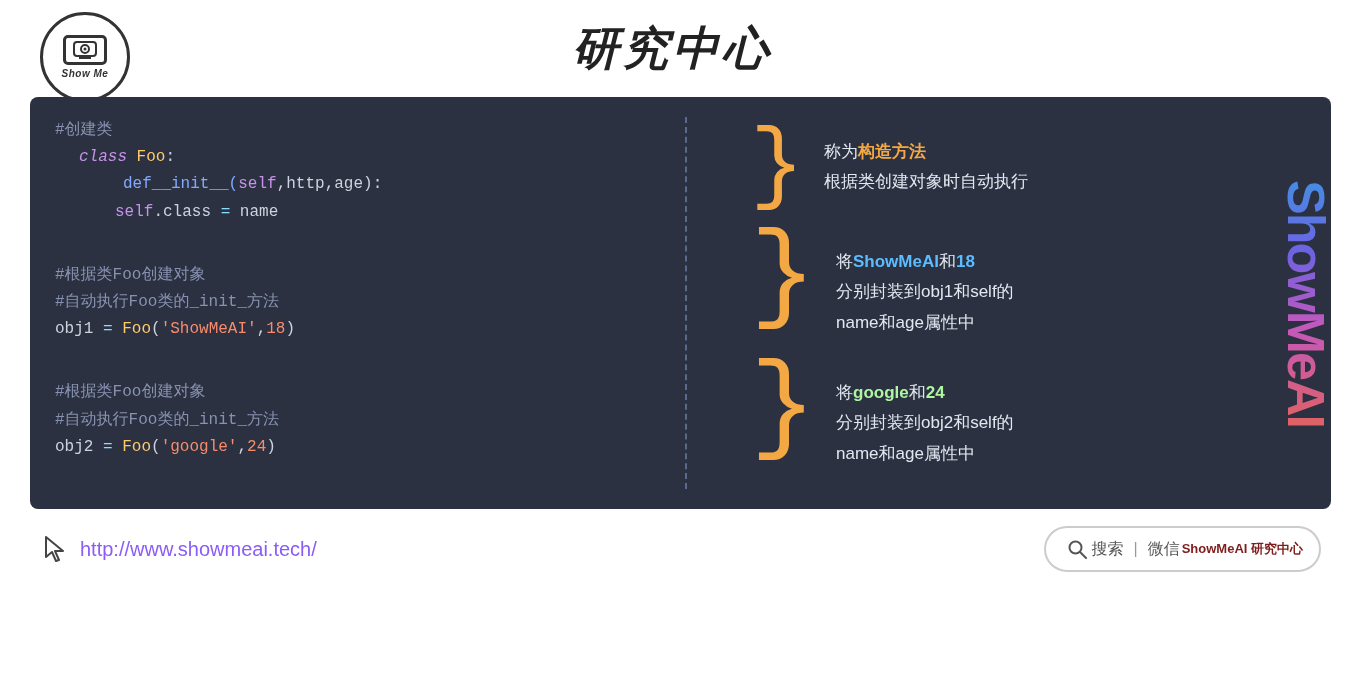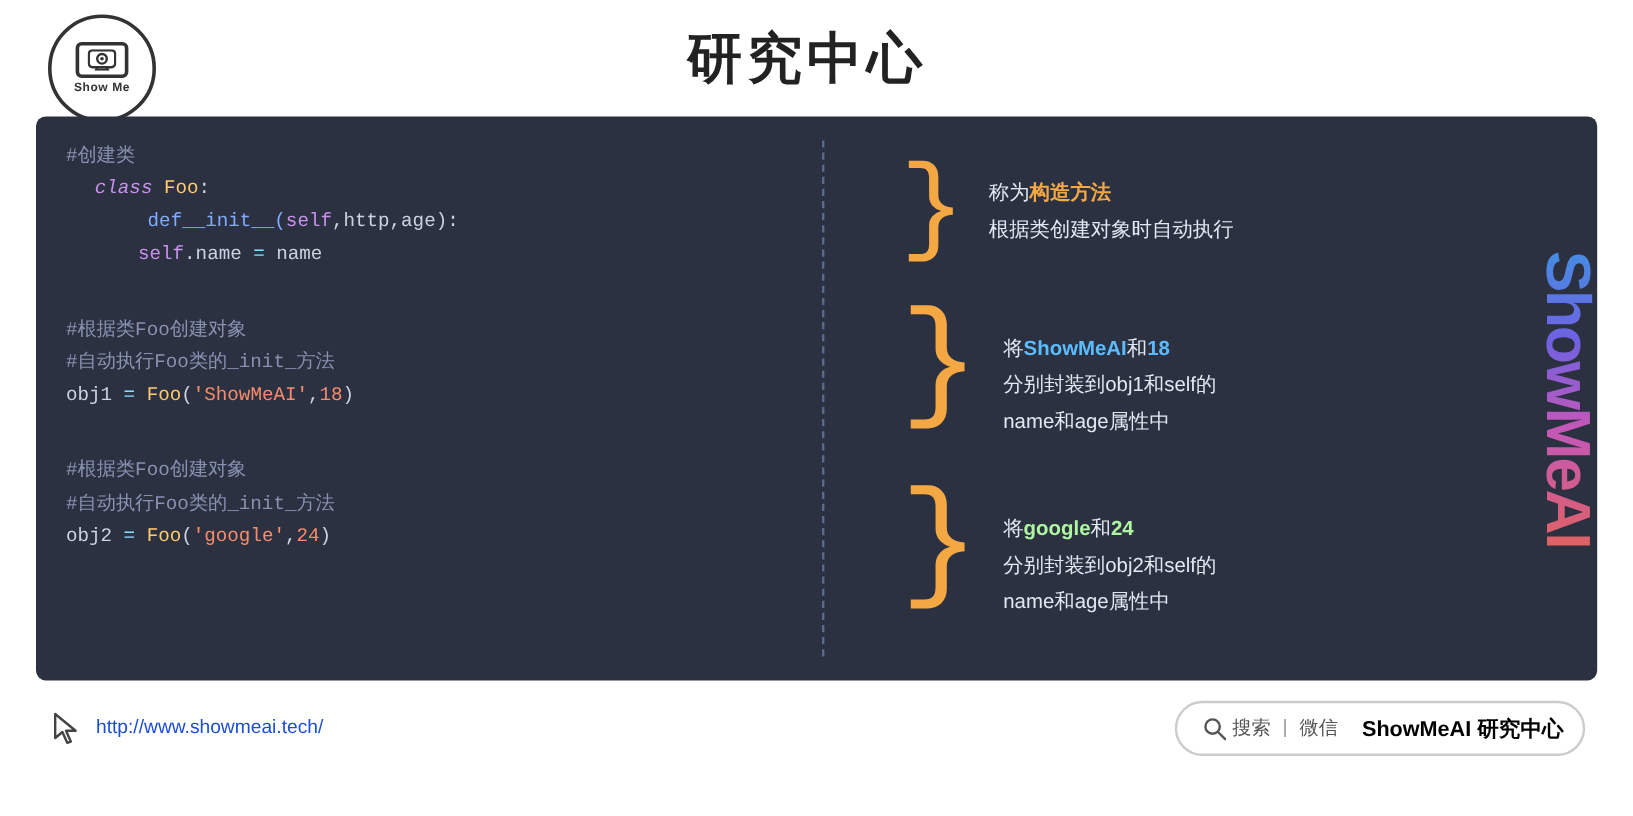--- a/index.html
+++ b/index.html
@@ -13,20 +13,21 @@
       position: relative;
     }
 
     
     .header {
       display: flex;
       align-items: center;
       justify-content: center;
       padding: 18px 56px 12px 40px;
       position: relative;
+      font-style: italic;
     }
 
     .logo-circle {
       position: absolute;
       left: 40px;
       top: 12px;
       width: 90px;
       height: 90px;
       border-radius: 50%;
       border: 3px solid #333;
@@ -70,21 +71,21 @@
       color: #222;
       letter-spacing: 4px;
     }
 
     
     .main-content {
       display: flex;
       margin: 5px 30px 0 30px;
       background: #2b3141;
       border-radius: 8px;
-      height: 470px;
+      height: 412px;
       overflow: hidden;
       position: relative;
     }
 
     
     .side-accent {
       position: absolute;
       right: 0;
       top: 0;
       bottom: 0;
@@ -256,21 +257,21 @@
 
     <div class="code-block">
       <span class="code-comment">#创建类</span><br>
       <span>
         <span class="code-keyword">class </span><span class="code-class-name">Foo</span><span class="code-normal">:</span>
       </span><br>
       <span class="code-indent1">
         <span class="code-func">def__init__(</span><span class="code-self">self</span><span class="code-normal">,http,age):</span>
       </span>
       <span class="code-indent2">
-        <span class="code-self">self</span><span class="code-normal">.name </span><span class="code-eq">= </span><span class="code-normal">name</span>
+        <span class="code-self">self</span><span class="code-normal">.class </span><span class="code-eq">= </span><span class="code-normal">name</span>
       </span>
     </div>
 
     <div class="code-block" style="margin-top: 20px;">
       <span class="code-comment">#根据类Foo创建对象</span><br>
       <span class="code-comment">#自动执行Foo类的_init_方法</span><br>
       <span>
         <span class="code-obj">obj1 </span><span class="code-eq">= </span><span class="code-class-name">Foo</span><span class="code-normal">(</span><span class="code-string-orange">'ShowMeAI'</span><span class="code-normal">,</span><span class="code-number">18</span><span class="code-normal">)</span>
       </span>
     </div>
@@ -323,27 +324,27 @@
 
 </div>
 
 <div class="footer">
   <div class="footer-left">
     <div class="footer-icon">
       <svg width="26" height="28" viewBox="0 0 26 28" fill="none">
         <path d="M4 2 L4 22 L10 17 L14 26 L17 25 L13 16 L21 16 Z" stroke="#444" stroke-width="2" fill="none" stroke-linejoin="round"></path>
       </svg>
     </div>
-    <span style="font-size:16px; color:#1d4ed8;">http://www.showmeai.tech/</span>
+    <span style="font-size:20px; color:#8b5cf6;">http://www.showmeai.tech/</span>
   </div>
   <div class="footer-right">
     <div class="footer-icon">
       <svg width="20" height="20" viewBox="0 0 20 20" fill="none">
         <circle cx="8.5" cy="8.5" r="6" stroke="#555" stroke-width="2"></circle>
         <line x1="13" y1="13" x2="19" y2="19" stroke="#555" stroke-width="2" stroke-linecap="round"></line>
       </svg>
     </div>
     <span style="color:#555; font-size:16px;">搜索</span>
     <span class="footer-divider">|</span>
     <span style="color:#555; font-size:16px;">微信</span>
-    <span style="font-weight:bold; font-size:18px; margin-left:20px; color:#000000;">ShowMeAI 研究中心</span>
+    <span style="font-weight:bold; font-size:13px; margin-left:2px; color:#7f1d1d;">ShowMeAI 研究中心</span>
   </div>
 </div>
 
 </body></html>

